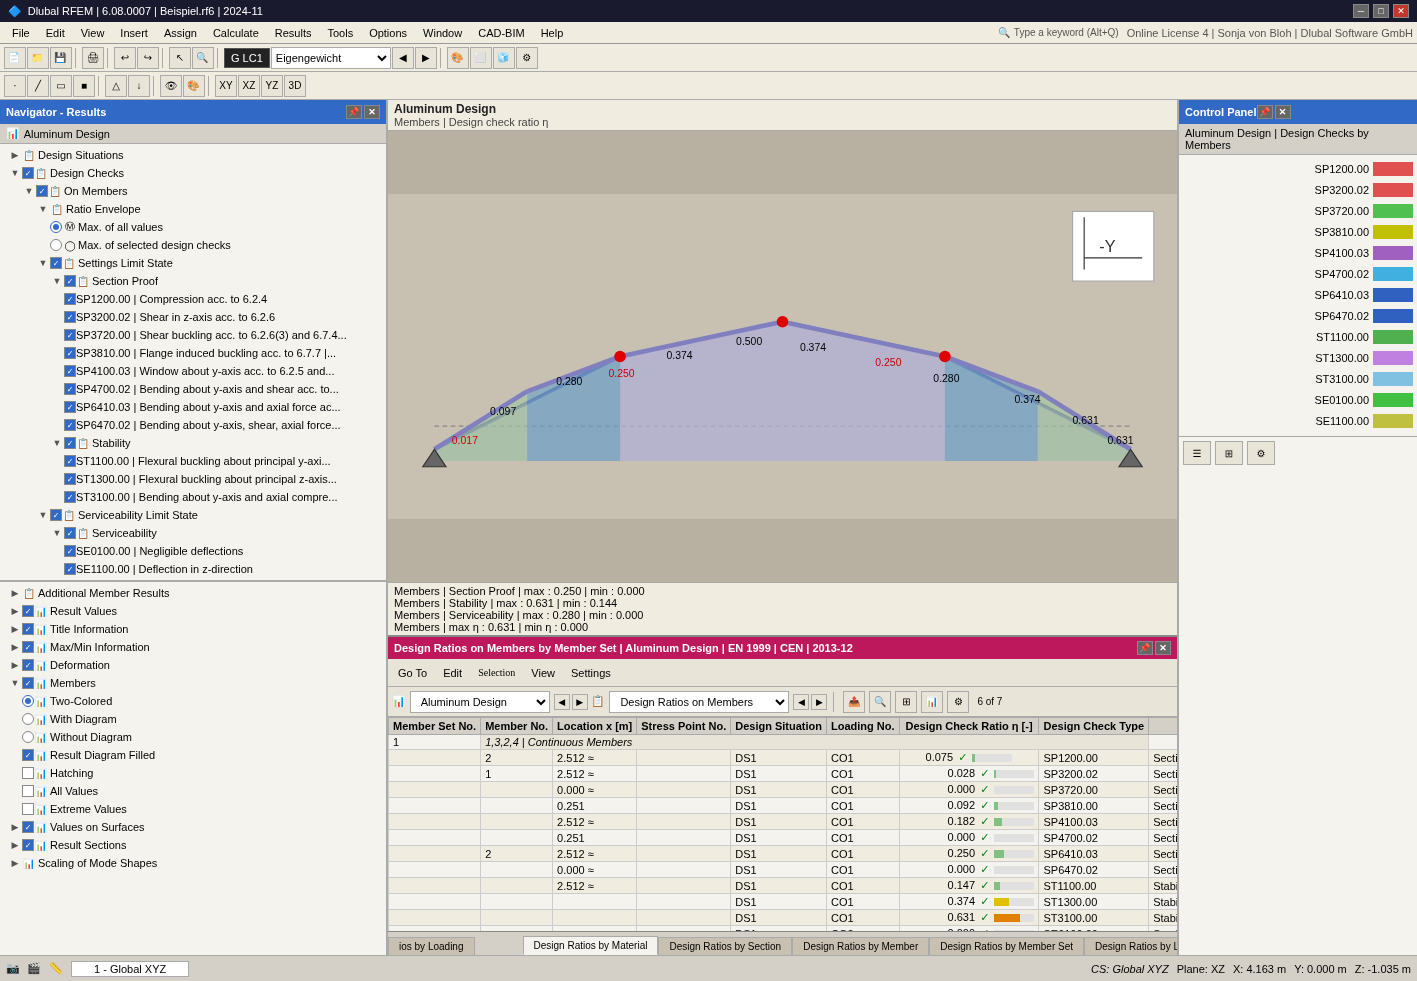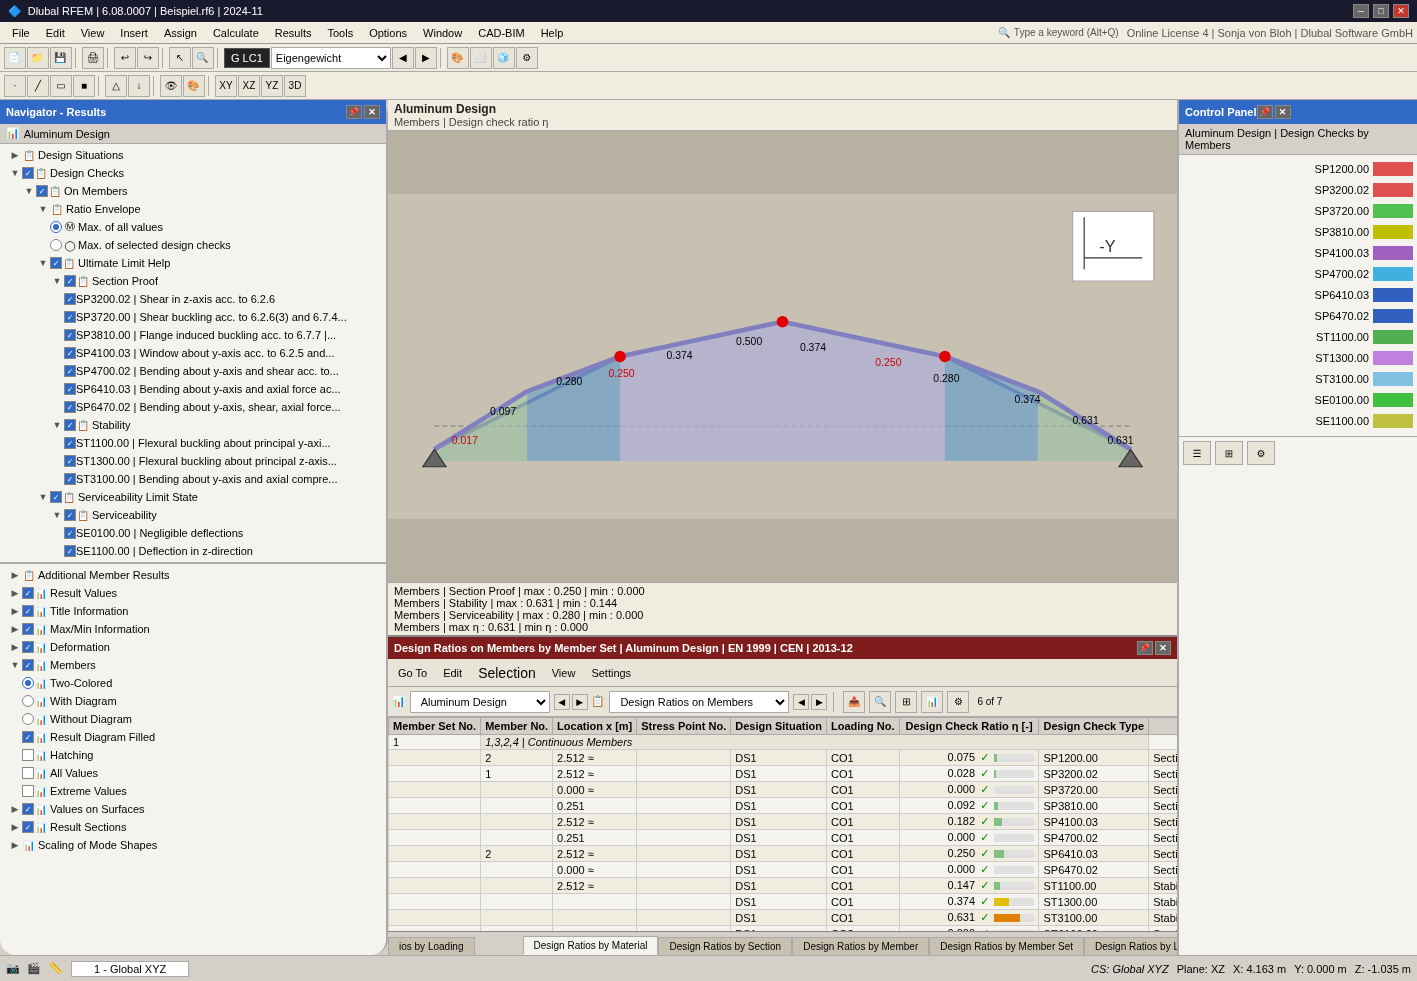--- a/index.html
+++ b/index.html
@@ -16,21 +16,21 @@
     .menu-bar { background: #f0ece0; height: 22px; display: flex; align-items: center; padding: 0 4px; border-bottom: 1px solid #999; }
     .menu-item { padding: 2px 8px; cursor: pointer; font-size: 11px; color: #000; }
 
     
     .toolbar { background: #f0ece0; height: 28px; display: flex; align-items: center; padding: 2px 4px; border-bottom: 1px solid #aaa; gap: 1px; flex-wrap: wrap; }
     .tb-btn { width: 22px; height: 22px; background: #e8e4d8; border: 1px solid #aaa; display: flex; align-items: center; justify-content: center; cursor: pointer; font-size: 10px; }
     .tb-sep { width: 4px; height: 20px; border-left: 1px solid #aaa; margin: 0 2px; }
     .toolbar2 { background: #f0ece0; height: 28px; display: flex; align-items: center; padding: 2px 4px; border-bottom: 1px solid #aaa; gap: 1px; }
 
     
-    .navigator { width: 388px; background: #f5f3ee; border-right: 2px solid #aaa; display: flex; flex-direction: column; border-radius: 16px; }
+    .navigator { width: 388px; background: #f5f3ee; border-right: 2px solid #aaa; display: flex; flex-direction: column; }
     .nav-header { background: #3169c6; color: #fff; height: 24px; display: flex; align-items: center; justify-content: space-between; padding: 0 6px; font-size: 11px; font-weight: bold; }
     .nav-subheader { background: #d4d0c8; height: 20px; display: flex; align-items: center; padding: 0 6px; font-size: 11px; gap: 4px; border-bottom: 1px solid #aaa; }
     .nav-body { flex: 1; overflow-y: auto; padding: 2px 0; }
 
     
     .tree-item { display: flex; align-items: center; height: 18px; padding-left: 4px; cursor: pointer; user-select: none; }
     .tree-indent { display: inline-block; }
     .tree-toggle { width: 14px; height: 14px; display: inline-flex; align-items: center; justify-content: center; font-size: 9px; color: #555; }
     .tree-icon { width: 16px; height: 14px; display: inline-flex; align-items: center; justify-content: center; font-size: 10px; }
     .tree-label { font-size: 11px; white-space: nowrap; overflow: hidden; text-overflow: ellipsis; max-width: 320px; }
@@ -53,21 +53,21 @@
     .control-panel { width: 240px; background: #f5f3ee; border-left: 2px solid #aaa; }
     .cp-header { background: #3169c6; color: #fff; height: 24px; display: flex; align-items: center; padding: 0 6px; font-size: 11px; font-weight: bold; }
     .cp-subheader { background: #d4d0c8; padding: 3px 6px; font-size: 11px; border-bottom: 1px solid #aaa; }
     .cp-legend { padding: 4px; }
     .legend-item { display: flex; align-items: center; height: 20px; gap: 4px; margin-bottom: 1px; }
     .legend-label { font-size: 11px; flex: 1; text-align: right; }
     .legend-color { width: 40px; height: 14px; }
 
     
     .bottom-panel { height: 320px; background: #f5f3ee; border-top: 2px solid #888; display: flex; flex-direction: column; position: relative; }
-    .bp-titlebar { background: #7f1d1d; color: #fff; height: 22px; display: flex; align-items: center; justify-content: space-between; padding: 0 6px; font-size: 11px; font-weight: bold; }
+    .bp-titlebar { background: #be185d; color: #fff; height: 22px; display: flex; align-items: center; justify-content: space-between; padding: 0 6px; font-size: 11px; font-weight: bold; }
     .bp-toolbar { background: #e8e4d8; height: 28px; display: flex; align-items: center; padding: 2px 4px; border-bottom: 1px solid #aaa; gap: 4px; }
     .bp-dropdown { height: 22px; background: #fff; border: 1px solid #aaa; padding: 0 6px; font-size: 11px; min-width: 140px; }
     .bp-table-container { flex: 1; overflow: auto; }
     .bp-table { width: 100%; border-collapse: collapse; font-size: 11px; }
     .bp-table th { background: #d4d0c8; border: 1px solid #aaa; padding: 2px 4px; text-align: center; font-weight: bold; white-space: nowrap; position: sticky; top: 0; z-index: 2; }
     .bp-table td { border: 1px solid #ccc; padding: 1px 4px; white-space: nowrap; }
     .bp-table tr:nth-child(even) { background: #f0ece0; }
     .bp-tabs { height: 24px; background: #d4d0c8; display: flex; align-items: flex-end; border-top: 1px solid #888; overflow: hidden; }
     .bp-tab { padding: 3px 10px; font-size: 10px; background: #c8c0b0; border: 1px solid #aaa; border-bottom: none; cursor: pointer; white-space: nowrap; }
     .bp-tab.active { background: #f5f3ee; border-bottom: 1px solid #f5f3ee; z-index: 1; margin-left: 48px; }
@@ -218,31 +218,36 @@
           <span class="radio"></span>
           <span class="tree-icon">◯</span>
           <span class="tree-label">Max. of selected design checks</span>
         </div>
 
         <div class="tree-item">
           <span class="tree-indent" style="width:32px;"></span>
           <span class="tree-toggle">▼</span>
           <span class="cb checked"></span>
           <span class="tree-icon">📋</span>
-          <span class="tree-label">Ultimate Limit Help</span>
+          <span class="tree-label">Settings Limit State</span>
         </div>
 
         <div class="tree-item">
           <span class="tree-indent" style="width:46px;"></span>
           <span class="tree-toggle">▼</span>
           <span class="cb checked"></span>
           <span class="tree-icon">📋</span>
           <span class="tree-label">Section Proof</span>
         </div>
 
+        <div class="tree-item">
+          <span class="tree-indent" style="width:60px;"></span>
+          <span class="cb checked"></span>
+          <span class="tree-label">SP1200.00 | Compression acc. to 6.2.4</span>
+        </div>
         <div class="tree-item">
           <span class="tree-indent" style="width:60px;"></span>
           <span class="cb checked"></span>
           <span class="tree-label">SP3200.02 | Shear in z-axis acc. to 6.2.6</span>
         </div>
         <div class="tree-item">
           <span class="tree-indent" style="width:60px;"></span>
           <span class="cb checked"></span>
           <span class="tree-label">SP3720.00 | Shear buckling acc. to 6.2.6(3) and 6.7.4...</span>
         </div>
@@ -521,21 +526,21 @@
           <span>Design Ratios on Members by Member Set | Aluminum Design | EN 1999 | CEN | 2013-12</span>
           <div style="display:flex;gap:2px;">
             <div class="title-bar-btn">📌</div>
             <div class="title-bar-btn">✕</div>
           </div>
         </div>
 
         <div class="bp-toolbar">
           <span class="menu-item" style="padding:2px 6px;font-size:11px;">Go To</span>
           <span class="menu-item" style="padding:2px 6px;font-size:11px;">Edit</span>
-          <span class="menu-item" style="padding:2px 6px;font-size:14px;">Selection</span>
+          <span class="menu-item" style="padding:2px 6px;font-size:10px;font-family:Liberation Serif, serif;">Selection</span>
           <span class="menu-item" style="padding:2px 6px;font-size:11px;">View</span>
           <span class="menu-item" style="padding:2px 6px;font-size:11px;">Settings</span>
         </div>
 
         <div class="bp-toolbar" style="height:30px;">
           <span style="font-size:11px;">📊</span>
           <select class="bp-dropdown">
             <option>Aluminum Design</option>
           </select>
           <div class="bp-nav">
@@ -580,21 +585,21 @@
       <td colspan="7" style="background:#e8e4d8; font-style:italic;">1,3,2,4 | Continuous Members</td>
       <td></td>
     </tr>
                 <tr>
       <td></td>
       <td>2</td>
       <td>2.512 ≈</td>
       <td></td>
       <td>DS1</td>
       <td>CO1</td>
-      <td style="text-align:right;">
+      <td style="text-align:center;">
         <span>0.075</span>
         <span style="color:green;margin-left:2px;">✓</span>
         <div style="width:40px;height:8px;background:#e0e0e0;display:inline-block;vertical-align:middle;margin-left:2px;"><div style="width:7.5%;height:100%;background:#80c080;"></div></div>
       </td>
       <td>SP1200.00</td>
       <td style="min-width:300px;">Section Proof | Compression acc. to 6.2.4</td>
     </tr>
                 <tr>
       <td></td>
       <td>1</td>

